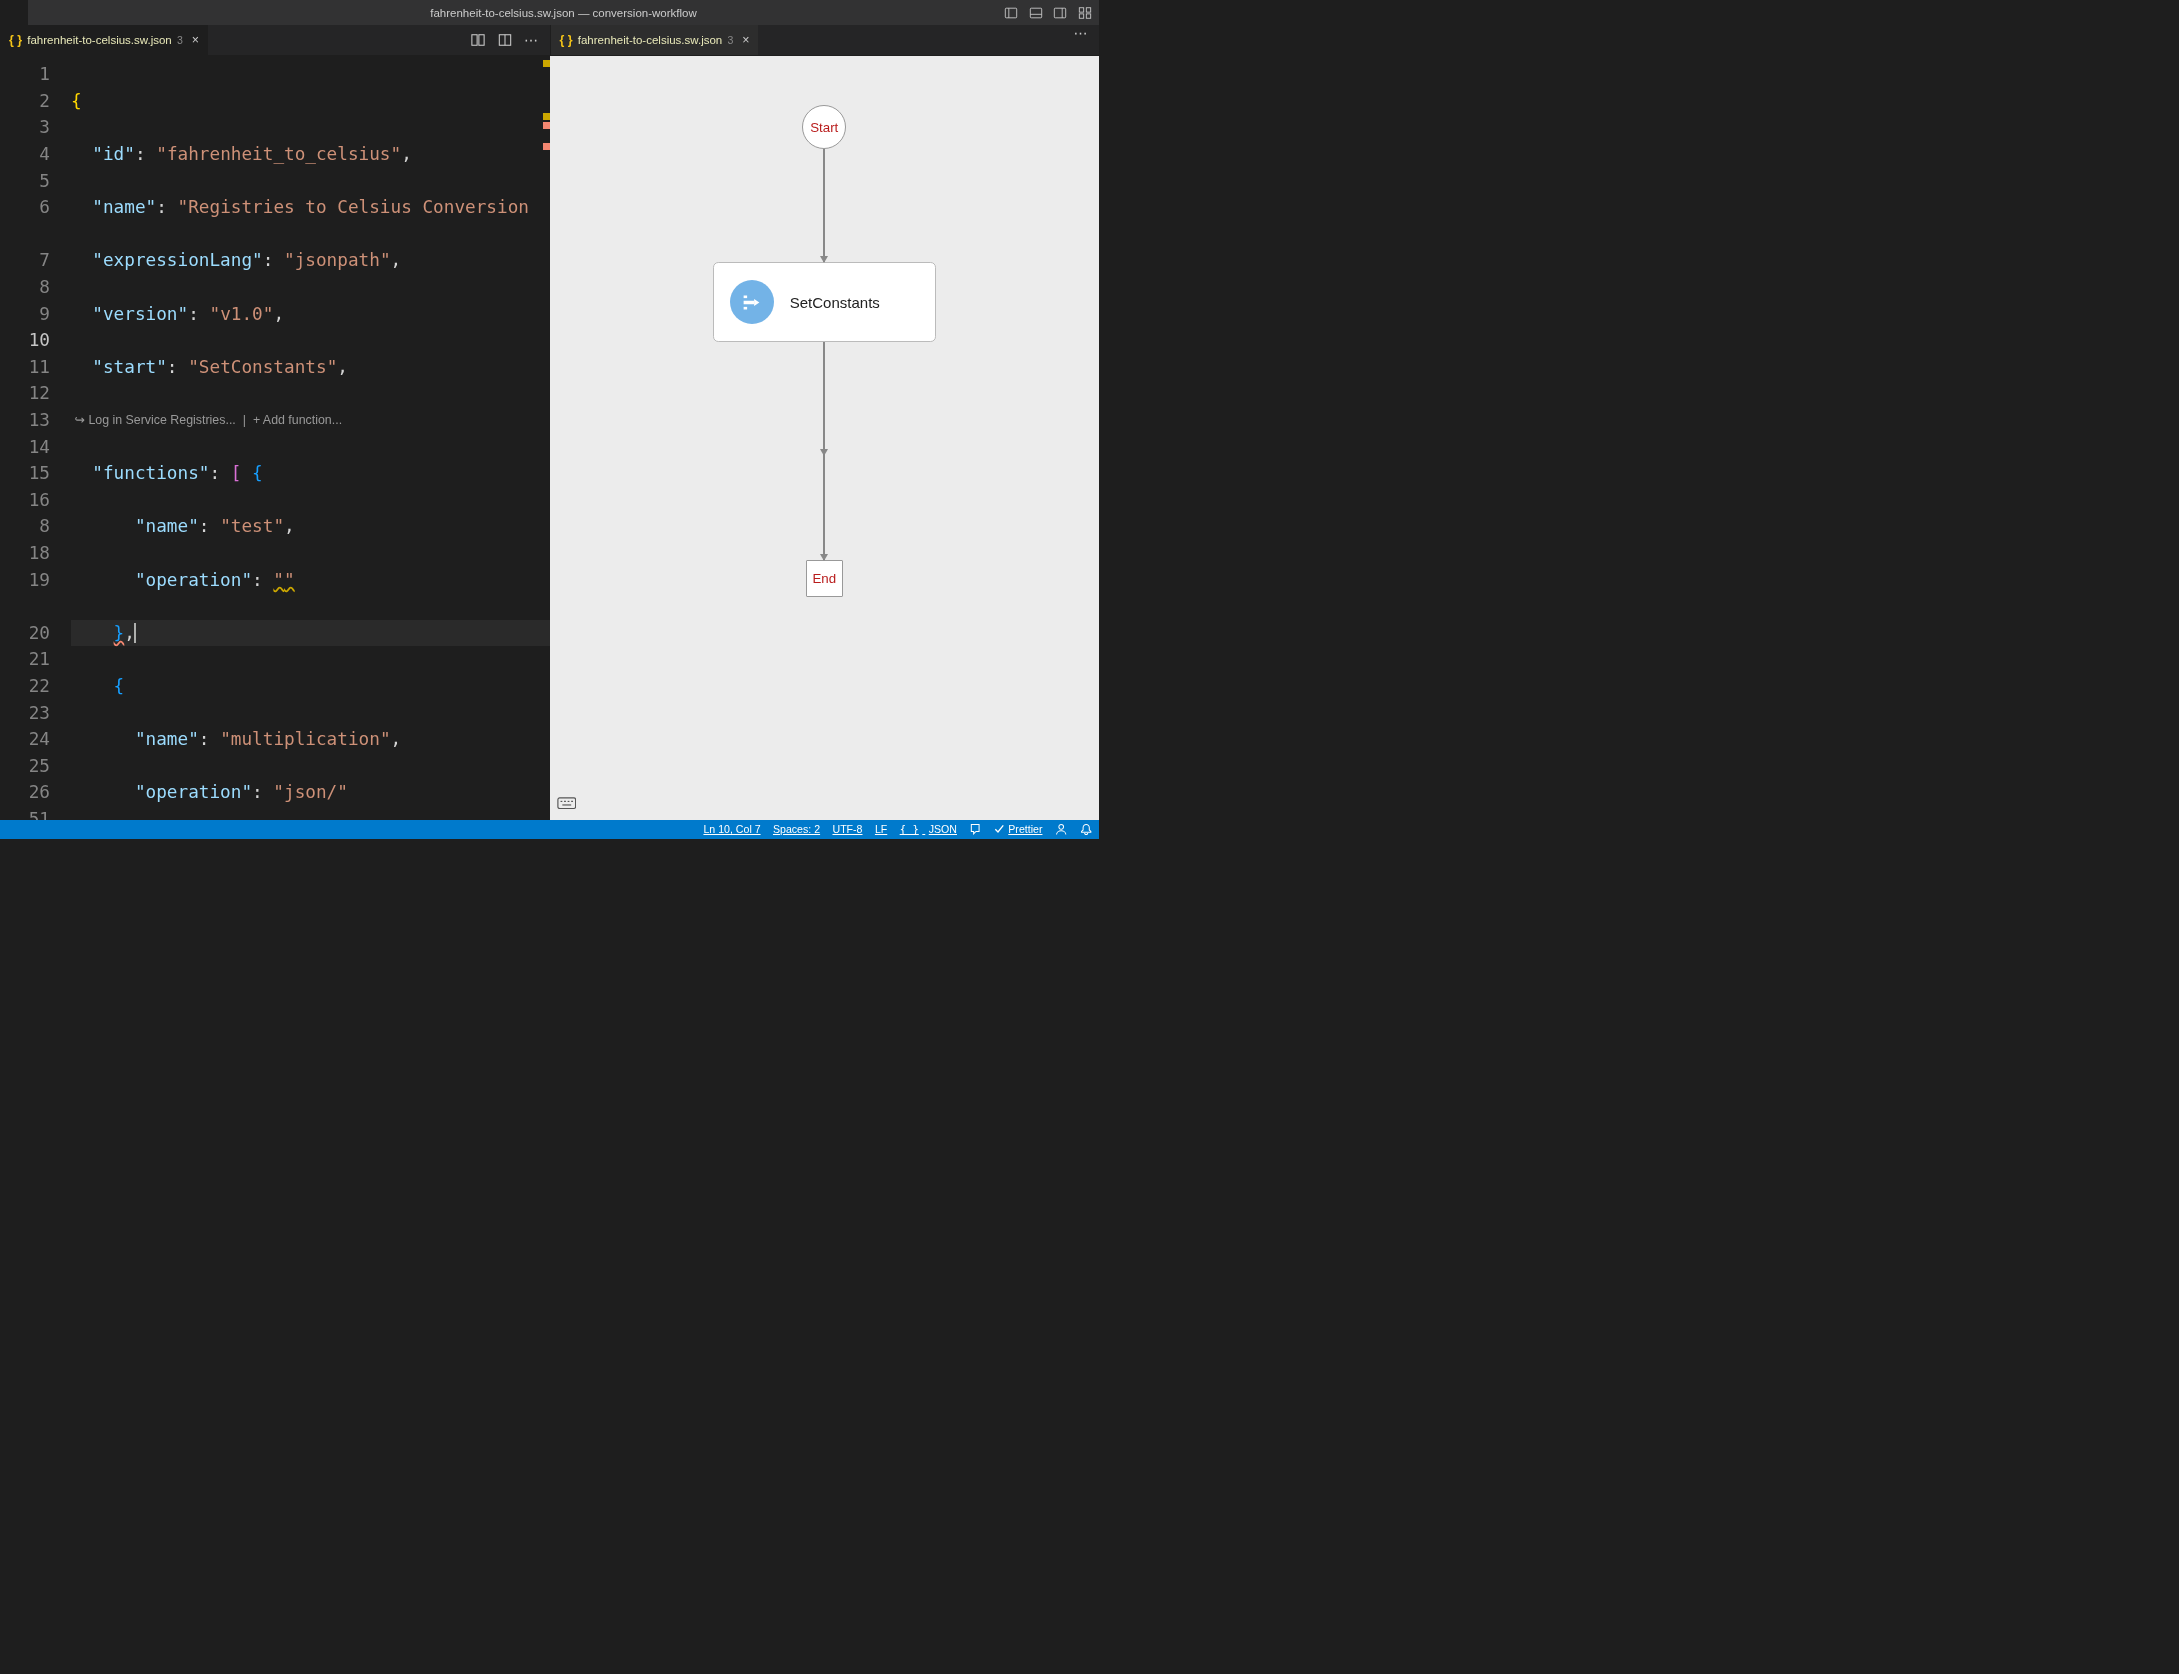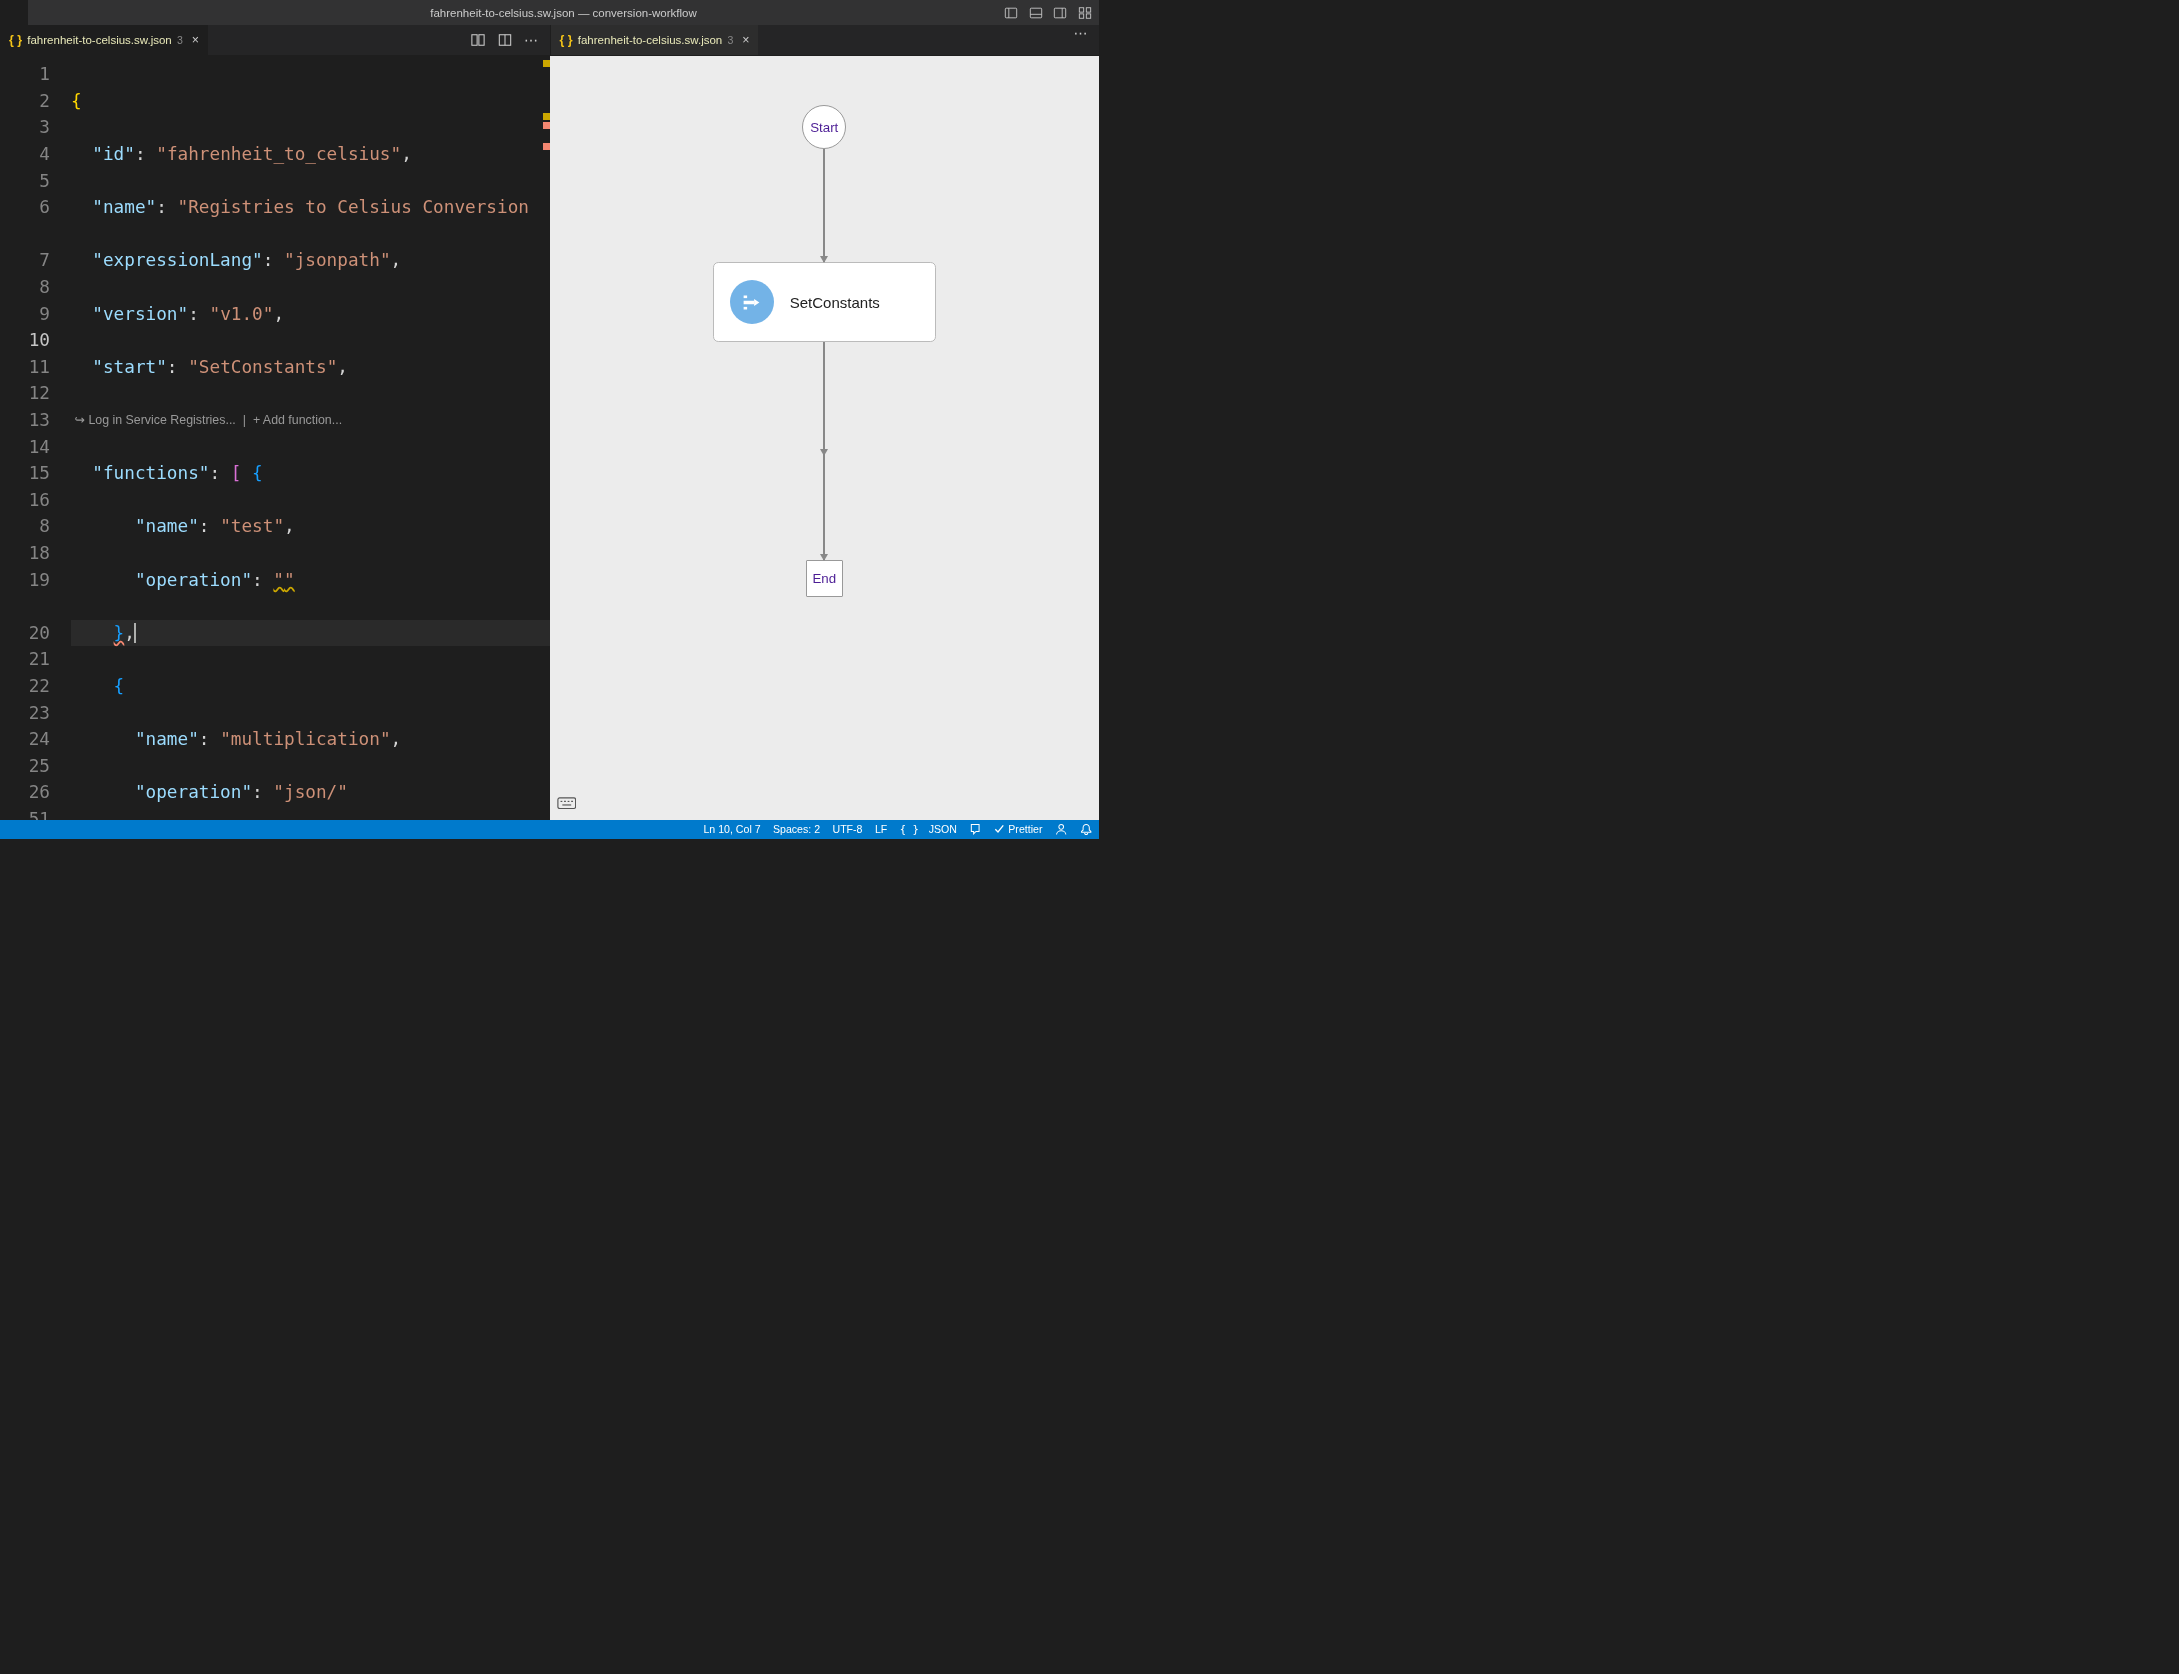--- a/index.html
+++ b/index.html
@@ -140,21 +140,21 @@
   background: #ececec;
   position: relative;
   display: flex;
   flex-direction: column;
   align-items: center;
   padding-top: 49px;
 }
 .node-start, .node-end {
   border: 0.9px solid #999;
   background: #fff;
-  color: #4c1d95;
+  color: #b91c1c;
   font-size: 13.3px;
   display: flex;
   align-items: center;
   justify-content: center;
 }
 .node-start { width: 44px; height: 44px; border-radius: 50%; }
 .node-end { width: 37px; height: 37px; border-radius: 1px; }
 .node-box {
   width: 223px;
   height: 80px;
@@ -198,21 +198,21 @@
 .statusbar {
   height: 19.5px;
   background: #007acc;
   color: #fff;
   display: flex;
   align-items: center;
   font-size: 10.6px;
   padding: 0 7px;
 }
 .statusbar .right { margin-left: auto; display: flex; gap: 12.4px; align-items: center;}
-.statusbar .item { display: flex; align-items: center; gap: 3.5px; }
+.statusbar .item { display: flex; align-items: center; gap: 3.5px; text-decoration: underline; }
 .minimap-strip {
   position: absolute;
   right: 0;
   top: 0;
   width: 10.6px;
   height: 100%;
 }
 .minimap-mark { position: absolute; right: 0; width: 7px; height: 7px; }
 </style>
 </head>

